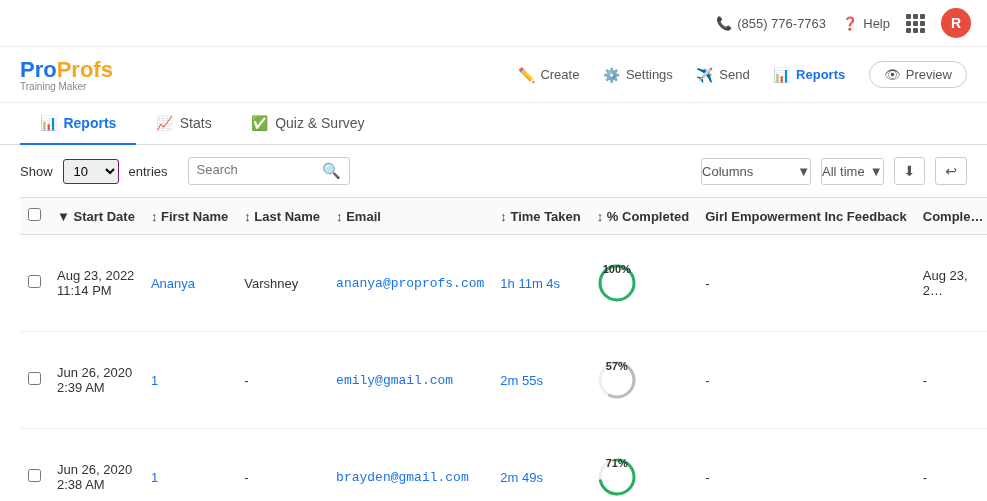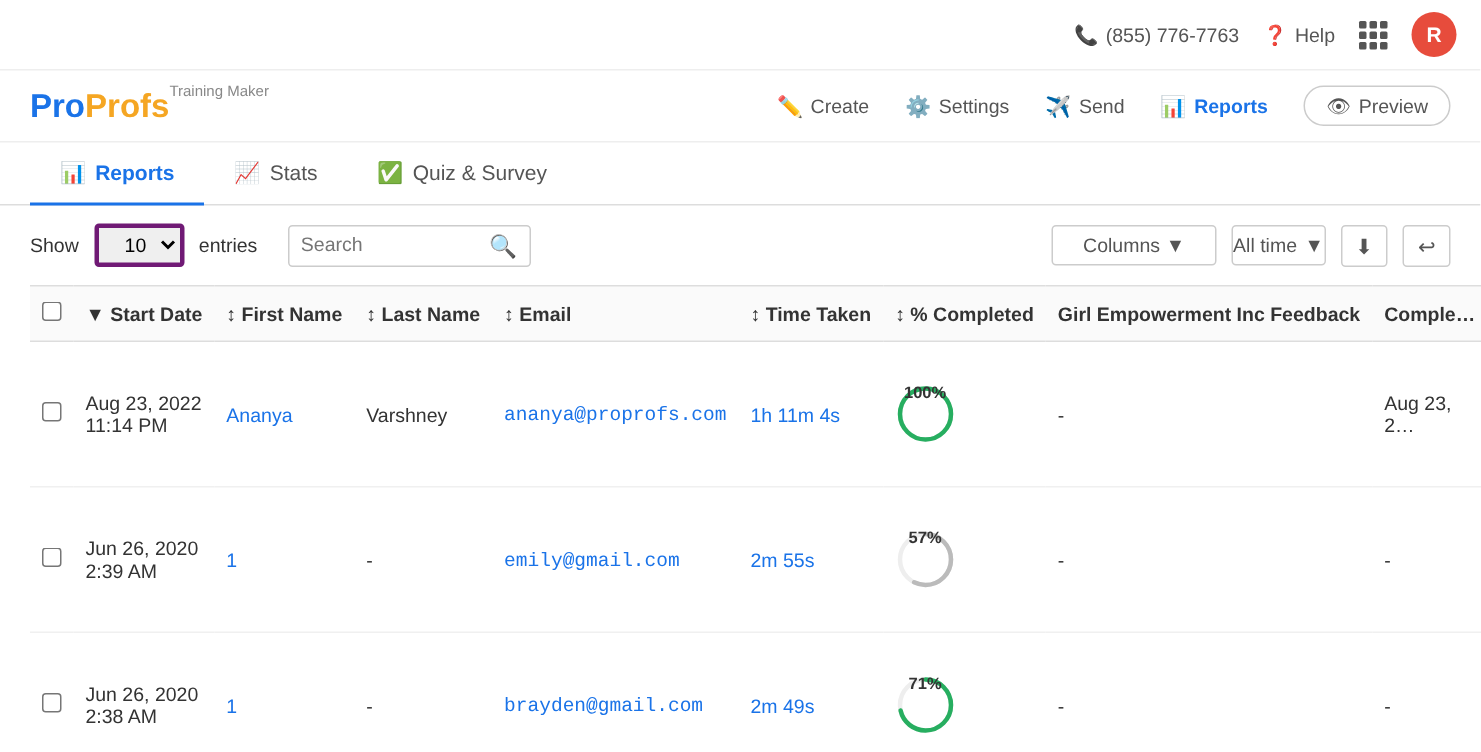--- a/index.html
+++ b/index.html
@@ -25,21 +25,21 @@
       color: #fff; font-weight: bold; font-size: 14px; cursor: pointer;
     }
 
     
     .header {
       display: flex; align-items: center;
       padding: 10px 20px;
       border-bottom: 1px solid #eee;
       gap: 30px;
     }
-    .logo-area { display: flex; flex-direction: row; margin-right: auto; }
+    .logo-area { display: flex; flex-direction: column; margin-right: auto; }
     .logo-pro { font-size: 22px; font-weight: bold; }
     .logo-pro span.pro { color: #1a73e8; }
     .logo-pro span.profs { color: #f5a623; }
     .logo-sub { font-size: 10px; color: #888; margin-top: -2px; }
     .header-nav { display: flex; align-items: center; gap: 24px; }
     .nav-item {
       display: flex; align-items: center; gap: 5px;
       color: #555; cursor: pointer; font-size: 13px; text-decoration: none;
     }
     .nav-item.active { color: #1a73e8; font-weight: bold; }
@@ -64,38 +64,38 @@
     .tab.active { color: #1a73e8; border-bottom: 2px solid #1a73e8; font-weight: bold; }
     .tab-icon { font-size: 14px; }
 
     
     .controls {
       display: flex; align-items: center; gap: 10px;
       padding: 12px 20px;
     }
     .show-label { font-size: 13px; color: #333; }
     .entries-select {
-      border: 3px solid #701a75; border-radius: 3px; padding: 3px 6px;
-      font-size: 13px; cursor: pointer; text-align: right;
+      border: 1px solid #701a75; border-radius: 3px; padding: 3px 6px;
+      font-size: 13px; cursor: pointer;
     }
     .entries-label { font-size: 13px; color: #333; }
     .search-box {
       display: flex; align-items: flex-start;
       border: 1px solid #ccc; border-radius: 3px;
       padding: 4px 8px; gap: 6px; margin-left: 10px;
     }
     .search-box input {
       border: none; outline: none; font-size: 13px; width: 120px; color: #999;
     }
     .search-icon { color: #999; font-size: 15px; }
     .spacer { flex: 1; }
     .columns-btn {
       display: flex; align-items: center; gap: 0;
       border: 1px solid #ccc; border-radius: 3px;
-      padding: 5px 20px; cursor: pointer; font-size: 13px; color: #555; min-width: 110px;
+      padding: 5px 0; cursor: pointer; font-size: 13px; color: #555; min-width: 110px;
       justify-content: space-between;
     }
     .alltime-btn {
       display: flex; align-items: center; gap: 5px;
       border: 1px solid #ccc; border-radius: 3px;
       padding: 5px 0; cursor: pointer; font-size: 13px; color: #555;
     }
     .icon-btn {
       border: 1px solid #ccc; border-radius: 3px;
       padding: 5px 9px; cursor: pointer; color: #555; font-size: 14px;

